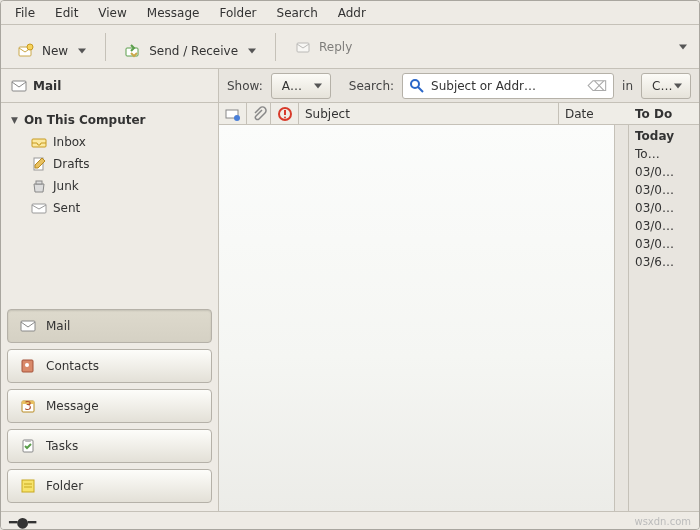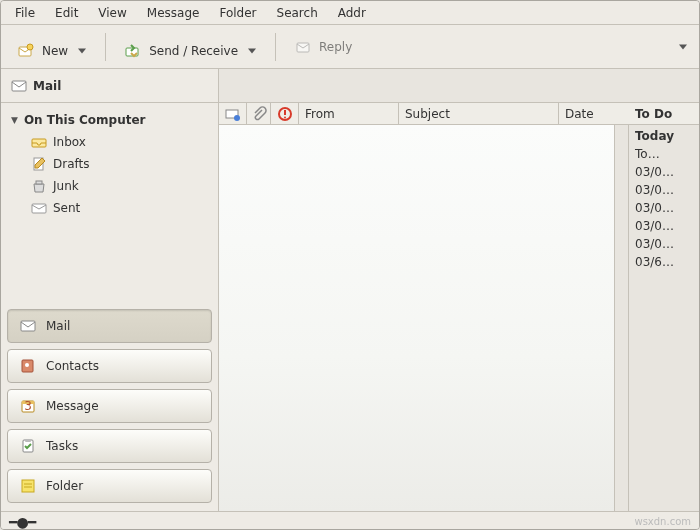--- a/index.html
+++ b/index.html
@@ -109,20 +109,41 @@
 
 <div class="filter-row">
   <div class="mail-tag">
     <span class="ic">
       <svg viewBox="0 0 16 16">
           <rect x="1" y="3" width="14" height="10" rx="1" fill="#fff" stroke="#888"></rect>
           <path d="M1 4l7 5 7-5" stroke="#888" fill="none"></path>
         </svg>
     </span>
     <span>Mail</span>
+  </div>
+  <div class="filters">
+    <span class="lbl">Show:</span>
+    <div class="combo" style="width:60px">
+      <span>A…</span>
+    </div>
+    <span class="lbl" style="margin-left:10px">Search:</span>
+    <div class="search-box">
+      <span class="ic">
+        <svg viewBox="0 0 16 16">
+            <circle cx="6" cy="6" r="4" fill="none" stroke="#2a66c8" stroke-width="2"></circle>
+            <line x1="9" y1="9" x2="14" y2="14" stroke="#2a66c8" stroke-width="2"></line>
+          </svg>
+      </span>
+      <span>Subject or Addr…</span>
+      <span class="clear">⌫</span>
+    </div>
+    <span class="lbl">in</span>
+    <div class="combo" style="width:50px">
+      <span>C…</span>
+    </div>
   </div>
 </div>
 
 <div class="main">
   <div class="sidebar">
     <div class="tree">
       <div class="root">
           <span>On This Computer</span>
         </div>
       <div class="tree-clip">
@@ -238,23 +259,20 @@
           </div>
         <div style="width:28px;justify-content:center">
             <span class="ic">
               <svg viewBox="0 0 16 16">
                 <circle cx="8" cy="8" r="6" fill="none" stroke="#d83a2a" stroke-width="2"></circle>
                 <line x1="8" y1="4" x2="8" y2="9" stroke="#d83a2a" stroke-width="2"></line>
                 <circle cx="8" cy="11.5" r="1" fill="#d83a2a"></circle>
               </svg>
             </span>
           </div>
-        <div style="width:100px">
-            <span>From</span>
-          </div>
         <div style="flex:1">
             <span>Subject</span>
           </div>
         <div style="width:70px;border-right:none">
             <span>Date</span>
           </div>
       </div>
       <div class="body">
         <div class="scrolltrack"></div>
       </div>

